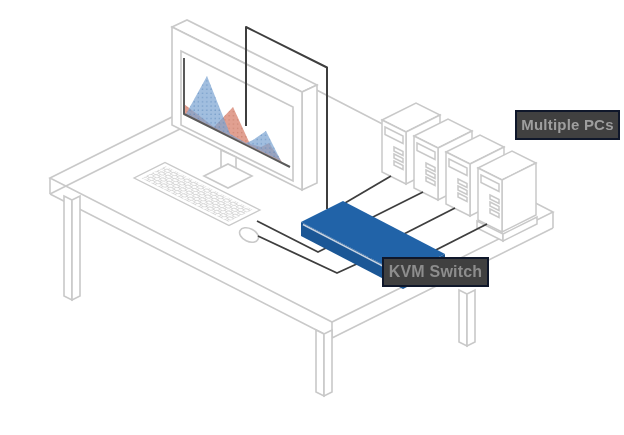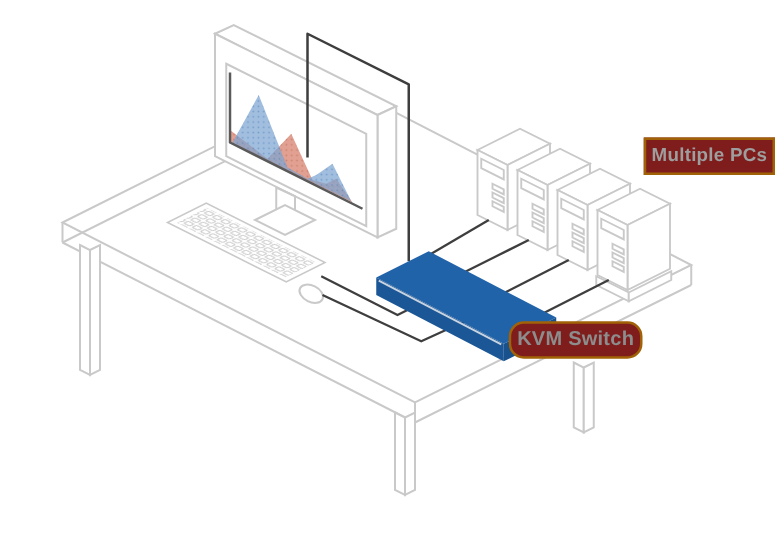--- a/index.html
+++ b/index.html
@@ -5,35 +5,35 @@
   html,body{margin:0;padding:0;}
   body{
     width:624px;height:435px;position:relative;overflow:hidden;
     background:#ffffff;
     font-family:"Liberation Sans","DejaVu Sans",sans-serif;
   }
   #stage{position:absolute;left:0;top:0;width:624px;height:435px;}
   svg{display:block;}
   .label-box{
     position:absolute;
-    background:#7f1d1d;
-    border:2px solid #a16207;
+    background:#404040;
+    border:2px solid #0f172a;
     color:#9e9e9e;
     font-weight:bold;
     font-size:16px;
     letter-spacing:0.2px;
     text-align:center;
     line-height:26px;
     height:26px;
     white-space:nowrap;
     box-sizing:content-box;
   }
   #label-kb{left:18px;top:231px;width:206px;}
   #label-pcs{left:515px;top:110px;width:101px;font-size:15px;}
-  #label-kvm{left:407px;top:257px;width:103px;color:#8d8d8d;border-radius:12px;}
+  #label-kvm{left:382px;top:257px;width:103px;color:#8d8d8d;}
 </style>
 </head>
 <body>
 
 <div id="stage">
 <svg width="624" height="435" viewBox="0 0 624 435">
   <defs>
     <pattern id="keyPat" width="6.6" height="5.4" patternUnits="userSpaceOnUse">
       <rect x="0.6" y="0.6" width="4.6" height="3.4" rx="0.8" fill="#ffffff" stroke-width="0.9" stroke="#c9c9c9"></rect>
     </pattern>

